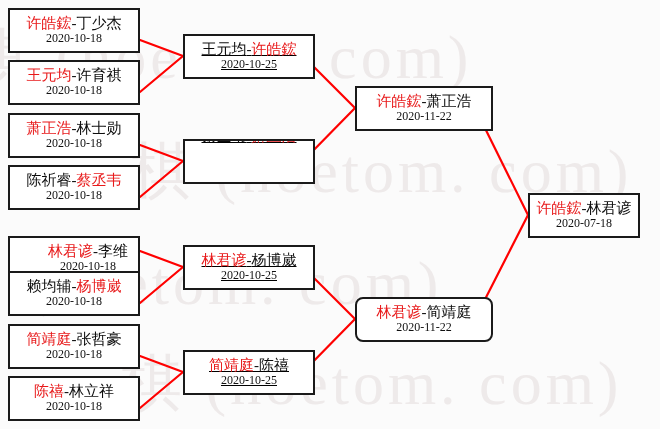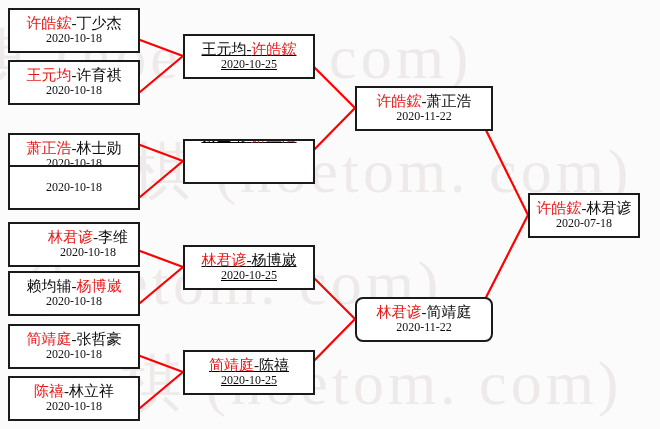--- a/index.html
+++ b/index.html
@@ -86,23 +86,23 @@
   .p-sep  { color: #0d0d0d; }
 
   
   .col-1 { left: 8px;   width: 132px; height: 45px; }
   .col-2 { left: 183px; width: 132px; height: 45px; text-decoration: underline; }
   .col-3 { left: 355px; width: 138px; height: 45px; }
   .col-4 { left: 528px; width: 112px; height: 45px; }
 
   .r1-0 { top: 8px;   }
   .r1-1 { top: 60px;  }
-  .r1-2 { top: 113px; margin-top: 20px; }
+  .r1-2 { top: 113px; }
   .r1-3 { top: 165px; }
-  .r1-4 { top: 222px; padding-left: 28px; }
+  .r1-4 { top: 236px; padding-left: 28px; }
   .r1-5 { top: 271px; }
   .r1-6 { top: 324px; }
   .r1-7 { top: 376px; }
 
   .r2-0 { top: 34px;  }
   .r2-1 { top: 139px; gap: 36px; }
   .r2-2 { top: 245px; }
   .r2-3 { top: 350px; }
 
   .r3-0 { top: 86px;  }
@@ -167,20 +167,23 @@
   </div>
 
   <div class="match-box col-1 r1-2">
     <div class="match-players">
       <span class="p-win">萧正浩</span><span class="p-sep">-</span><span class="p-lose">林士勋</span>
     </div>
     <div class="match-date">2020-10-18</div>
   </div>
 
   <div class="match-box col-1 r1-3">
+    <div class="match-players">
+      <span class="p-lose">陈祈睿</span><span class="p-sep">-</span><span class="p-win">蔡丞韦</span>
+    </div>
     <div class="match-date">2020-10-18</div>
   </div>
 
   <div class="match-box col-1 r1-4">
     <div class="match-players">
       <span class="p-win">林君谚</span><span class="p-sep">-</span><span class="p-lose">李维</span>
     </div>
     <div class="match-date">2020-10-18</div>
   </div>
 

